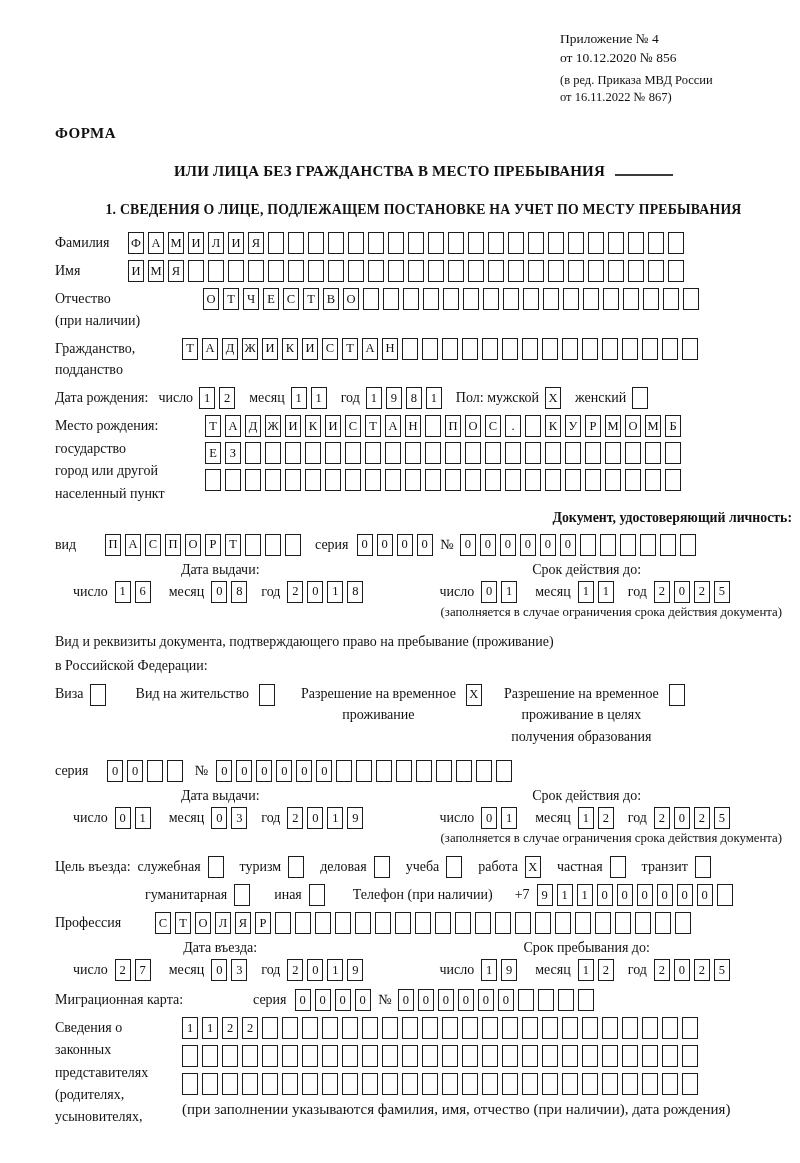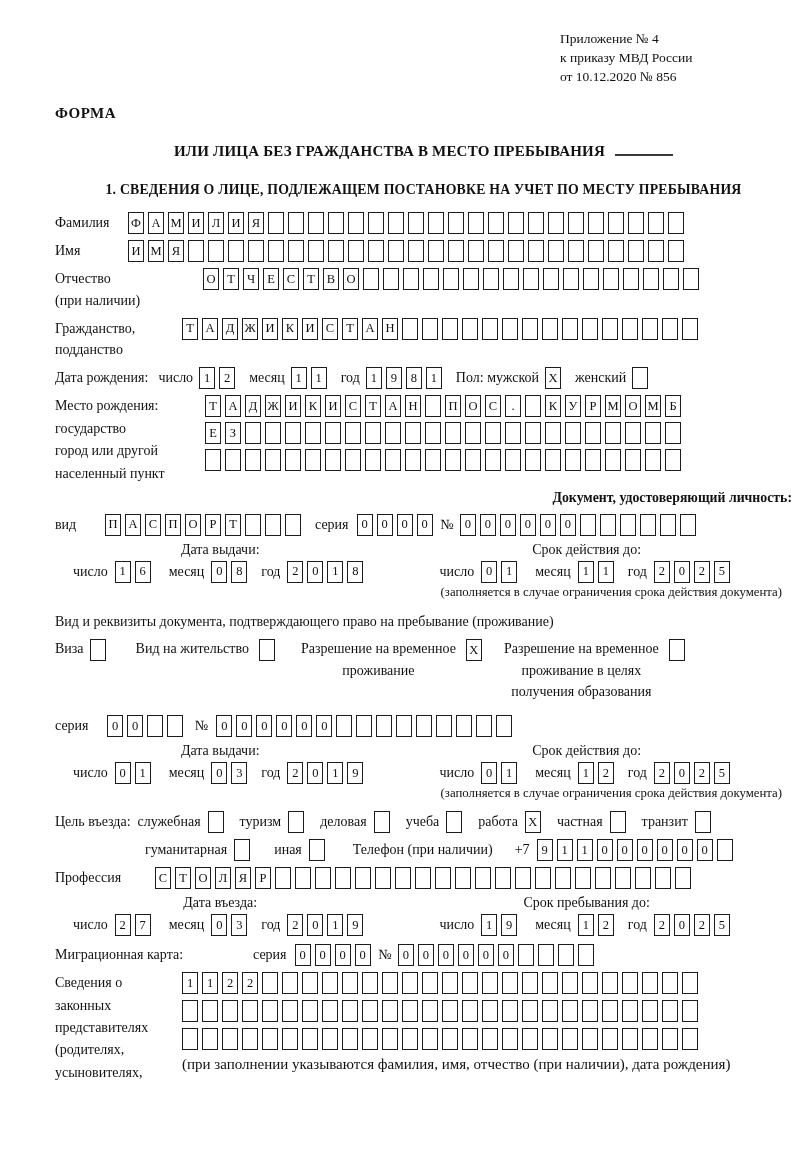--- a/index.html
+++ b/index.html
@@ -75,22 +75,25 @@
   .reps-rows .cells { margin-bottom: 6px; }
   .reps-note { font-size: 15px; margin-top: 4px; text-align: left; }
 </style>
 </head>
 <body>
 
 <div class="page">
 
   <div class="ref">
     <div>Приложение № 4</div>
-    <div>к приказу МВД России</div>
     <div>от 10.12.2020 № 856</div>
+    <div class="amend">
+      <div>(в ред. Приказа МВД России</div>
+      <div>от 16.11.2022 № 867)</div>
+    </div>
   </div>
   <div class="forma">ФОРМА</div>
 
   <div class="title">
     <div><span>ИЛИ ЛИЦА БЕЗ ГРАЖДАНСТВА В МЕСТО ПРЕБЫВАНИЯ</span><span class="uline"></span></div>
   </div>
 
   <div class="sec-h">1. СВЕДЕНИЯ О ЛИЦЕ, ПОДЛЕЖАЩЕМ ПОСТАНОВКЕ НА УЧЕТ ПО МЕСТУ ПРЕБЫВАНИЯ</div>
 
   <div class="frow">
@@ -431,20 +434,21 @@
             <span class="cell">2</span>
             <span class="cell">5</span>
           </span>
       </div>
     </div>
   </div>
   <div class="note">(заполняется в случае ограничения срока действия документа)</div>
 
   <div class="intro">
     <div>Вид и реквизиты документа, подтверждающего право на пребывание (проживание)</div>
+    <div>в Российской Федерации:</div>
   </div>
 
   <div class="opts">
     <div class="opt">
       <span class="ml">Виза</span>
       <span class="cells" style="margin-left:6px">
           <span class="cell"></span>
         </span>
     </div>
     <div class="opt" style="margin-left:26px">

